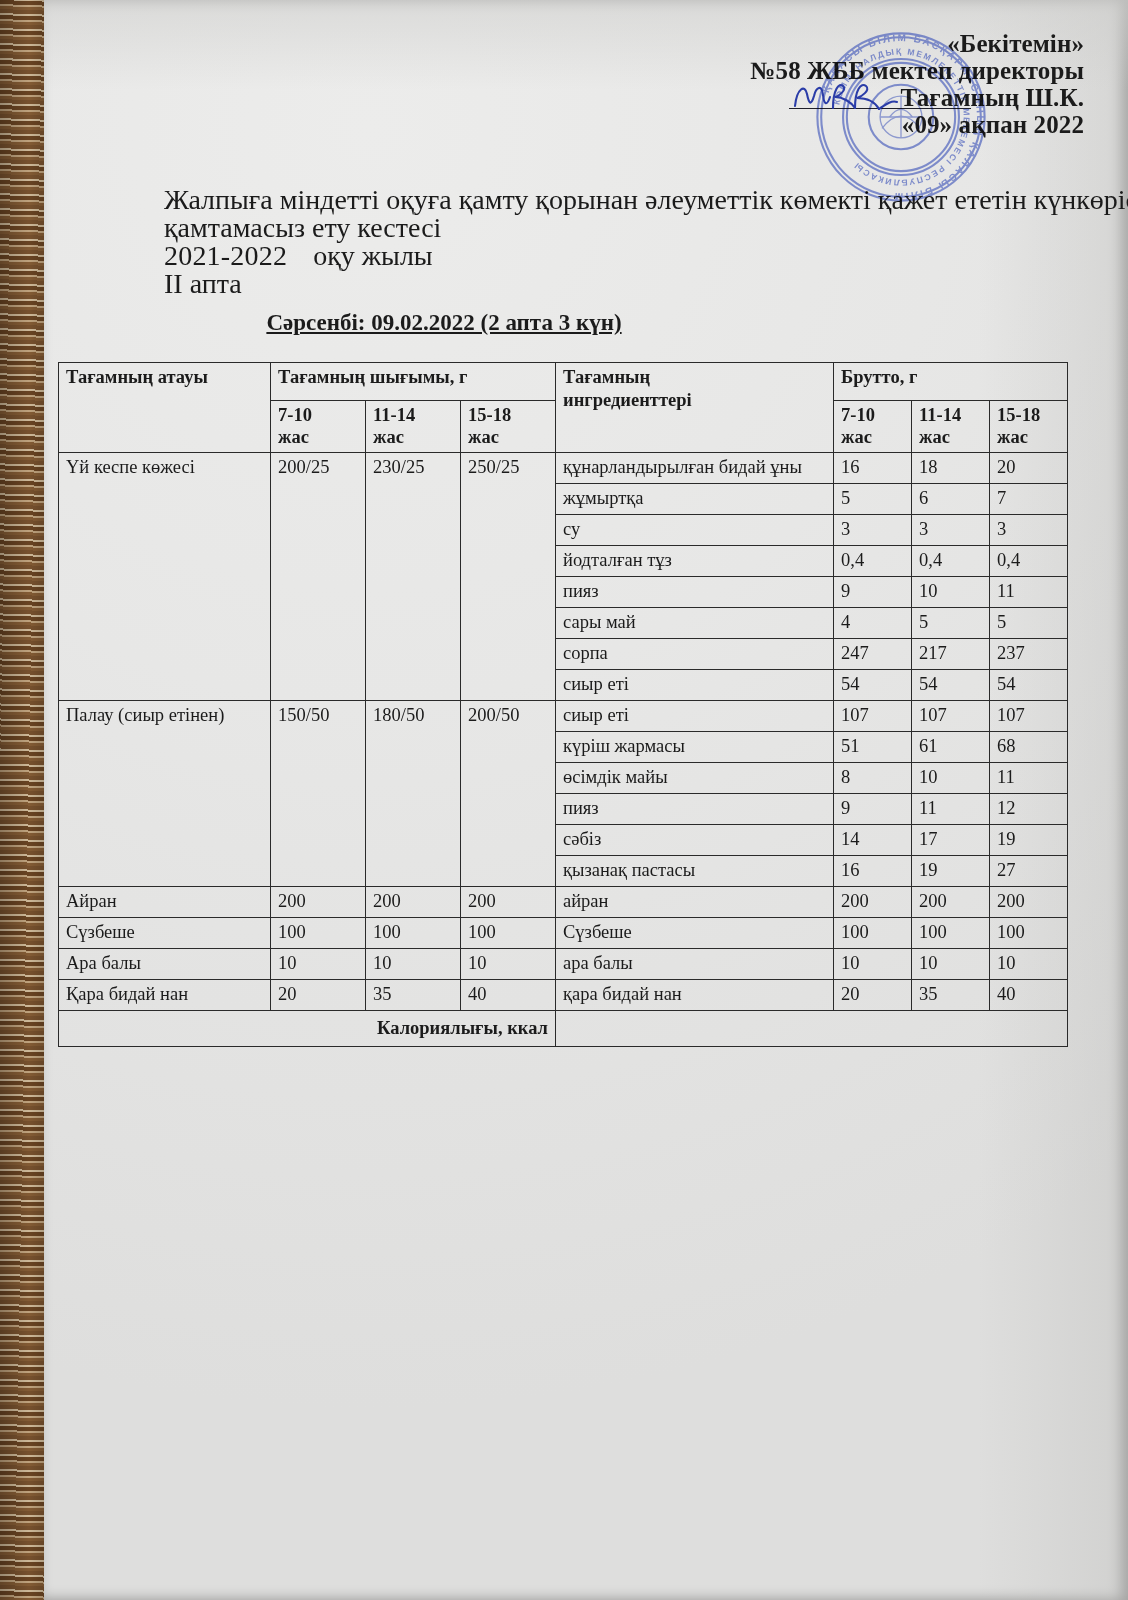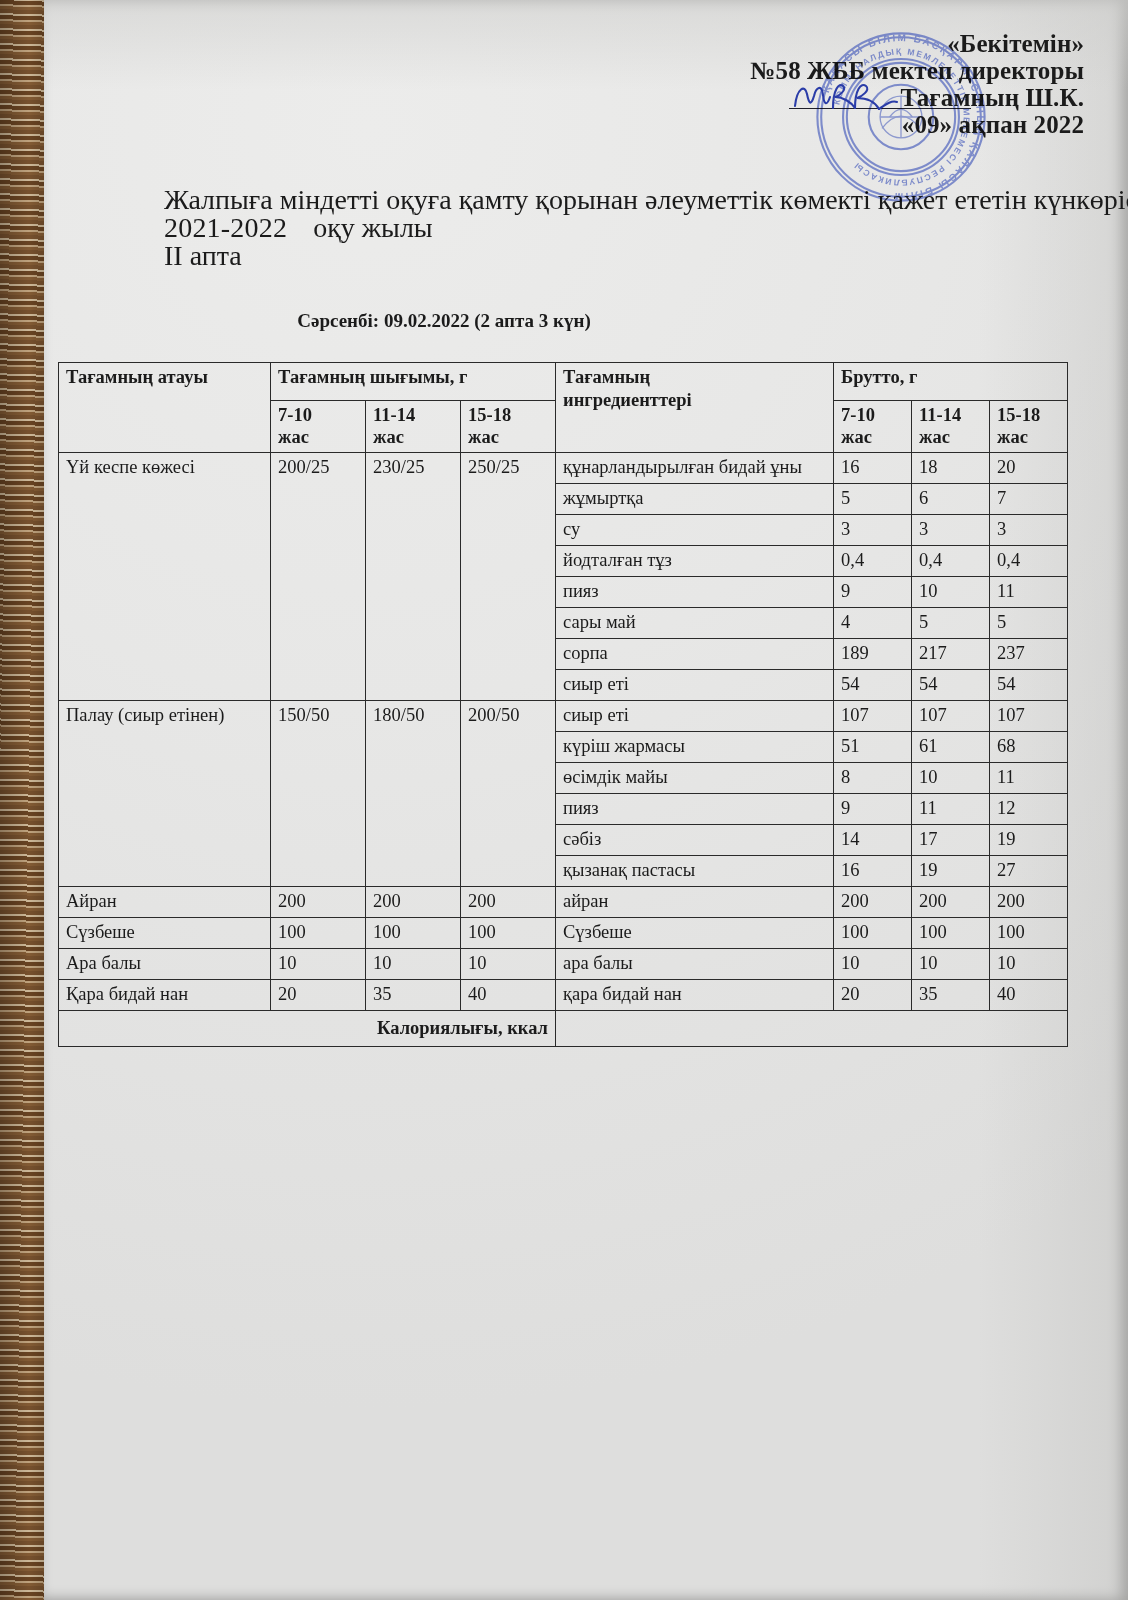--- a/index.html
+++ b/index.html
@@ -108,21 +108,22 @@
   #title .ln { white-space: nowrap; }
   #title .year { letter-spacing: .2px; }
   #title .gap { display: inline-block; width: 26px; }
 
   #dayline {
     position: absolute;
     left: 120px; top: 310px;
     width: 560px;
     text-align: center;
     font-weight: bold;
-    font-size: 19px;
+    font-size: 23px;
+    text-decoration: underline;
   }
 
   
   #tbl-wrap {
     position: absolute;
     left: 14px; top: 362px;
     width: 1012px;
   }
   table {
     border-collapse: collapse;
@@ -205,20 +206,21 @@
         <path d="M44 30 C44 12, 50 4, 54 8 C58 12, 50 18, 46 19 C54 19, 62 24, 66 30"></path>
         <path d="M66 30 C66 12, 72 4, 77 8 C82 12, 72 19, 68 20 C78 20, 86 24, 90 31"></path>
         <path d="M90 31 C96 27, 102 22, 108 24"></path>
       </g>
     </svg>
 
     <div id="sig-rule"></div>
 
     <div id="title">
       <div class="ln">Жалпыға міндетті оқуға қамту қорынан әлеуметтік көмекті қажет ететін күнкөрісі</div>
+      <div class="ln">қамтамасыз ету кестесі</div>
       <div class="ln">
         <span class="year">2021-2022</span><span class="gap"></span><span>оқу жылы</span>
       </div>
       <div class="ln">II апта</div>
     </div>
 
     <div id="dayline">Сәрсенбі: 09.02.2022 (2 апта 3 күн)</div>
 
     <div id="tbl-wrap">
       <table>
@@ -305,21 +307,21 @@
               <td>11</td>
             </tr>
             <tr>
               <td>сары май</td>
               <td>4</td>
               <td>5</td>
               <td>5</td>
             </tr>
             <tr>
               <td>сорпа</td>
-              <td>189</td>
+              <td>247</td>
               <td>217</td>
               <td>237</td>
             </tr>
             <tr>
               <td>сиыр еті</td>
               <td>54</td>
               <td>54</td>
               <td>54</td>
             </tr>
             <tr>

